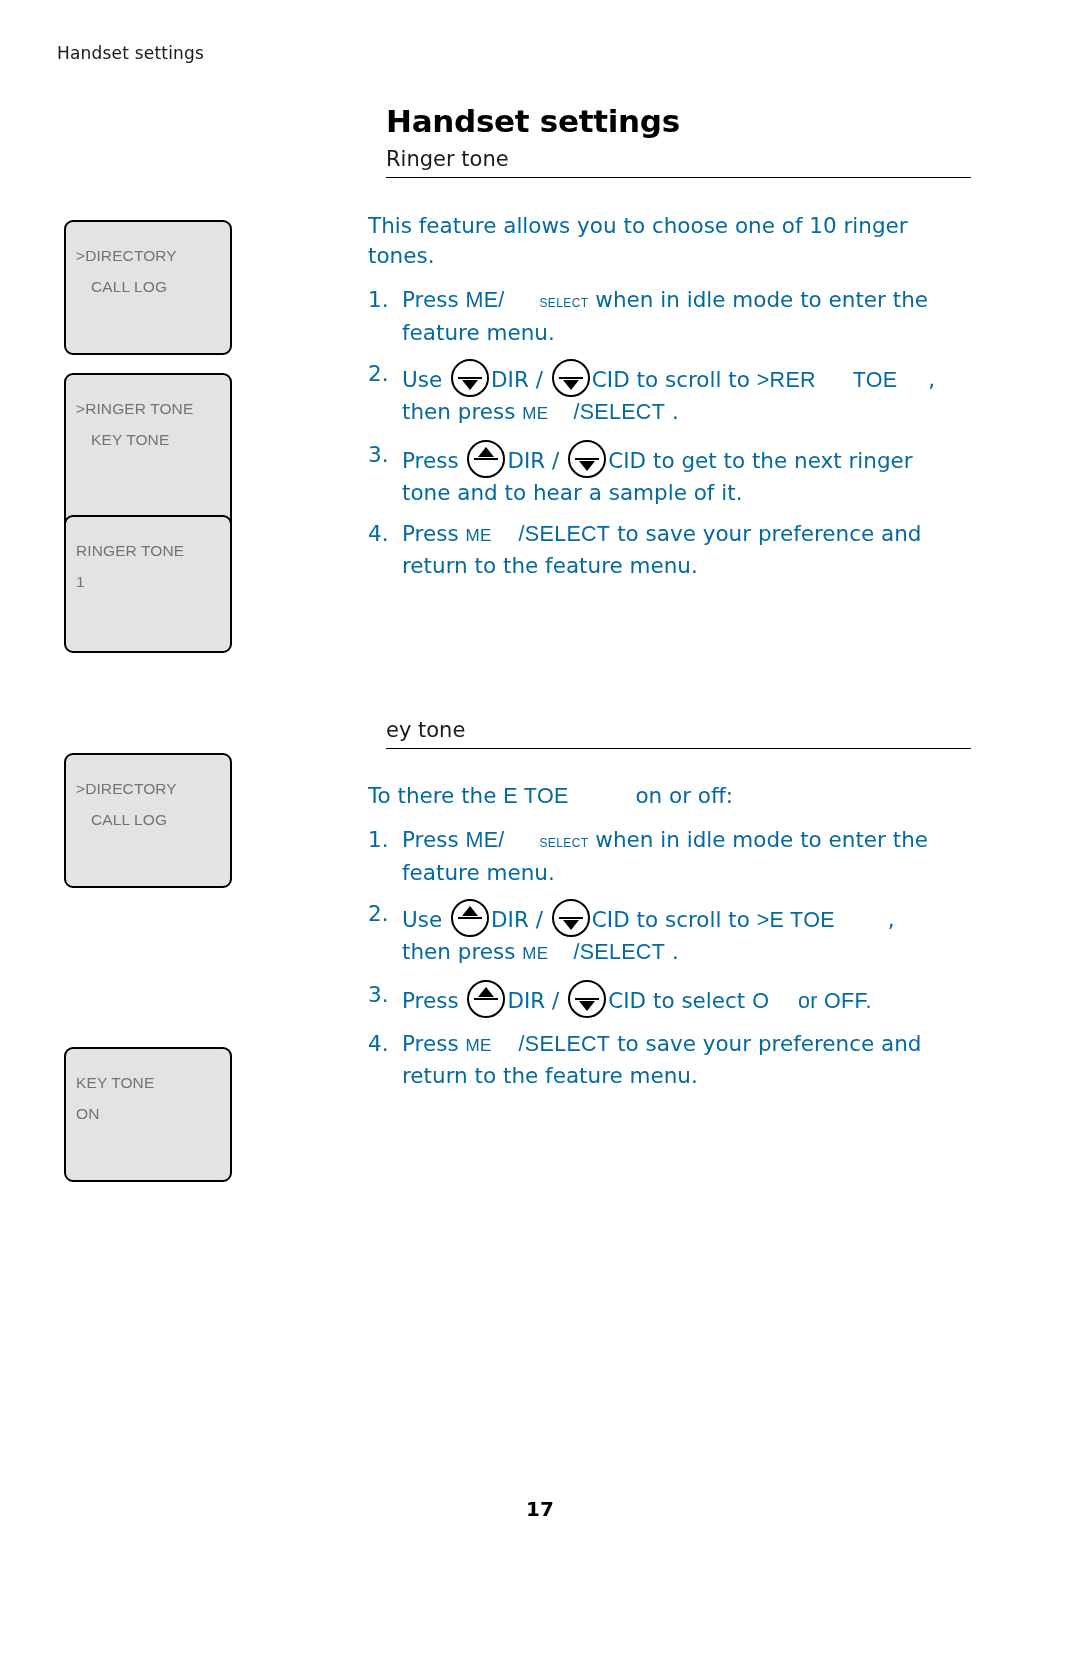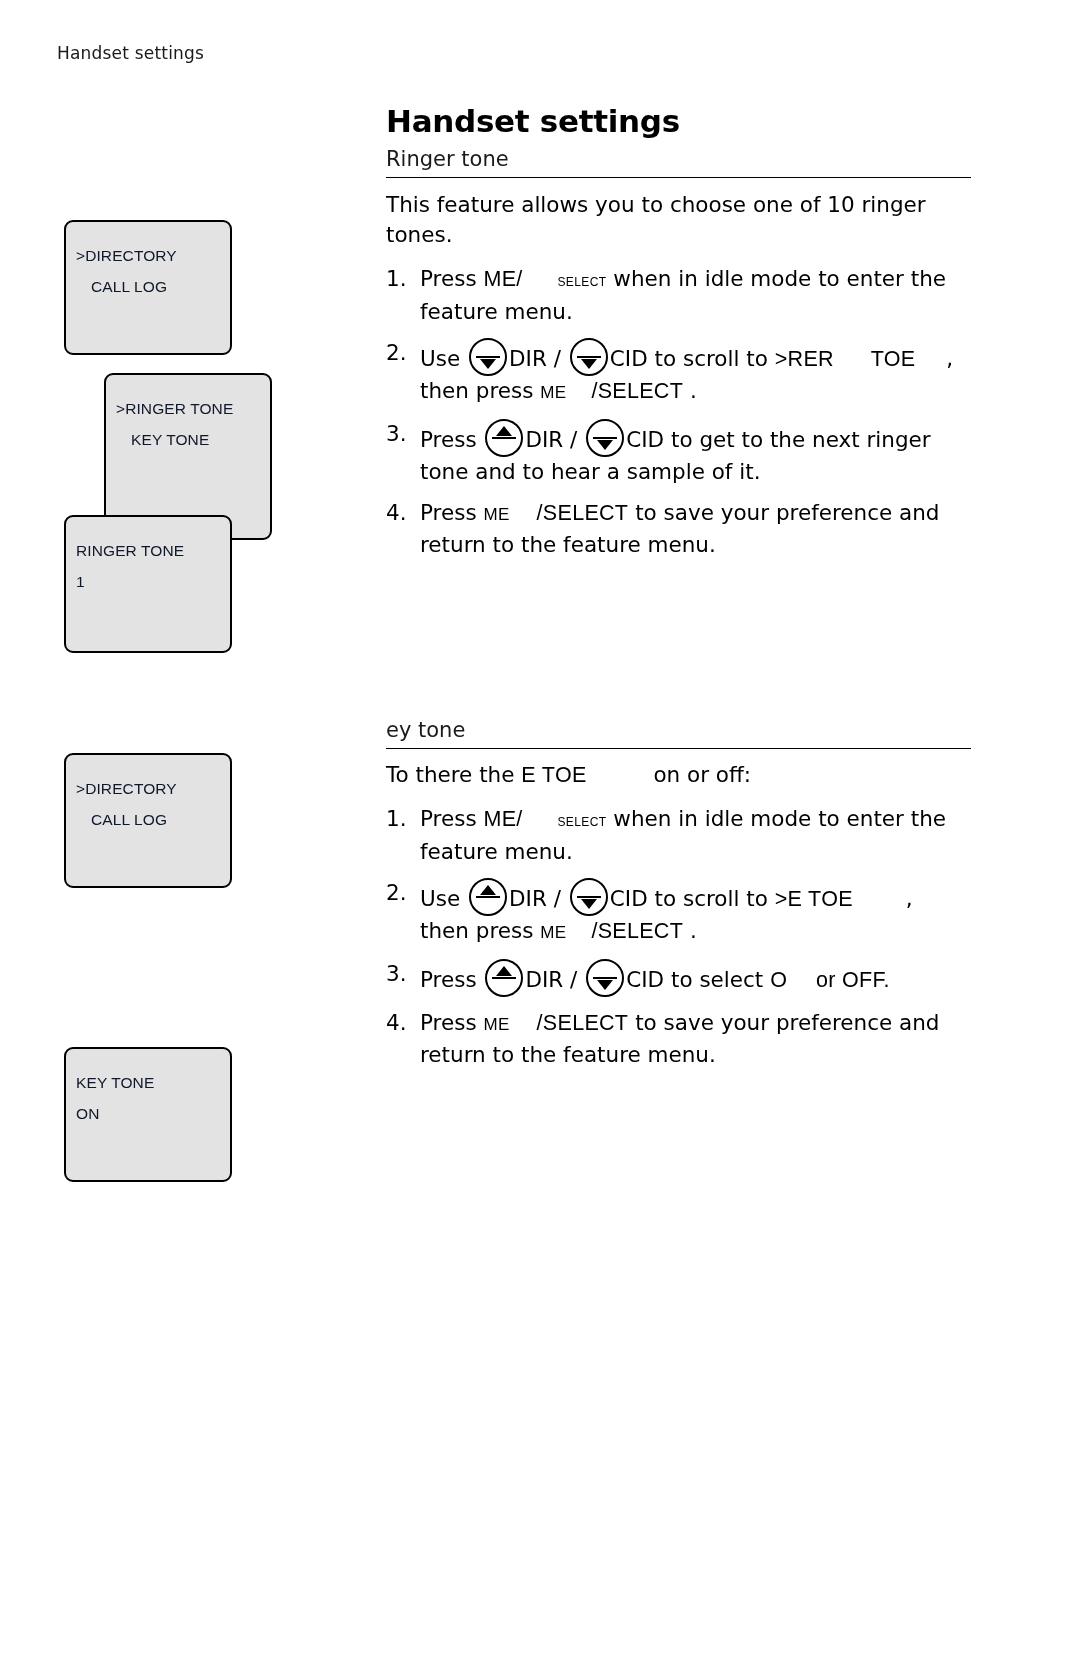--- a/index.html
+++ b/index.html
@@ -47,25 +47,26 @@
     color: #1a1a1a;
     padding-bottom: 6px;
     border-bottom: 1.5px solid #000;
   }
   #sec-ringer { top: 147px; }
   #sec-key { top: 718px; }
 
   
   .body-col {
     position: absolute;
-    left: 386px;
+    left: 368px;
     width: 590px;
     font-size: 21.5px;
     line-height: 30px;
-    color: #000000;
+    color: #0369a1;
+    margin-top: 21px;
   }
   .para { margin: 0 0 14px 0; }
 
   .step {
     position: relative;
     padding-left: 34px;
     margin: 0 0 11px 0;
   }
   .step .num {
     position: absolute;
@@ -136,32 +137,32 @@
     position: absolute;
     left: 64px;
     width: 168px;
     background: #e3e3e3;
     border: 2px solid #000;
     border-radius: 9px;
     box-sizing: border-box;
     padding: 18px 0 0 0;
     font-family: "Liberation Sans", sans-serif;
     font-size: 15.5px;
-    color: #0f172a;
+    color: #737373;
     letter-spacing: 0.1px;
   }
   .lcd .line {
     padding: 0 10px;
     line-height: 31px;
     white-space: nowrap;
   }
   .lcd .indent { padding-left: 25px; }
 
   #lcd1 { top: 220px; height: 135px; }
-  #lcd2 { top: 373px; height: 167px; margin-left: 40px; }
+  #lcd2 { top: 373px; height: 167px; }
   #lcd3 { top: 515px; height: 138px; }
   #lcd4 { top: 753px; height: 135px; }
   #lcd5 { top: 905px; height: 135px; }
   #lcd6 { top: 1047px; height: 135px; }
 
   
   .page-number {
     position: absolute;
     left: 0;
     width: 1080px;
@@ -295,14 +296,15 @@
     <div class="line">&gt;DIRECTORY</div>
     <div class="line indent">CALL LOG</div>
   </div>
 
 
   <div class="lcd" id="lcd6">
     <div class="line">KEY TONE</div>
     <div class="line">ON</div>
   </div>
 
+  <div class="page-number">17</div>
 
 </div>
 
 </body></html>

